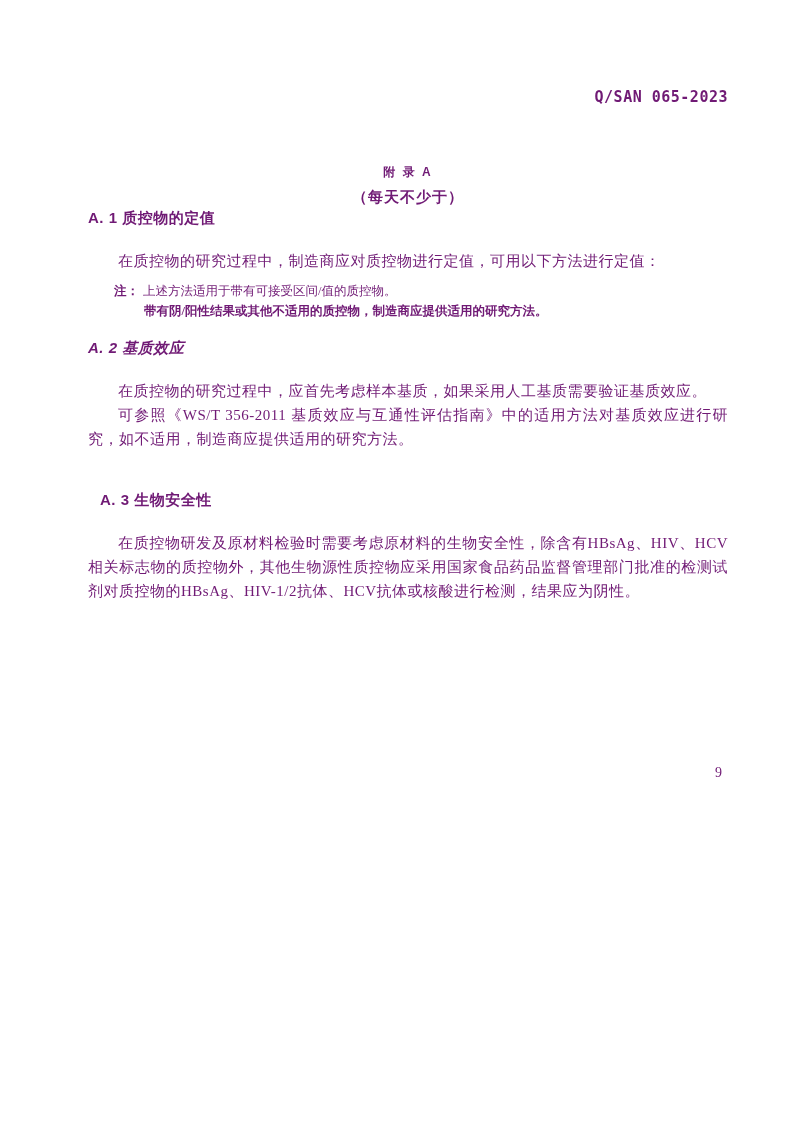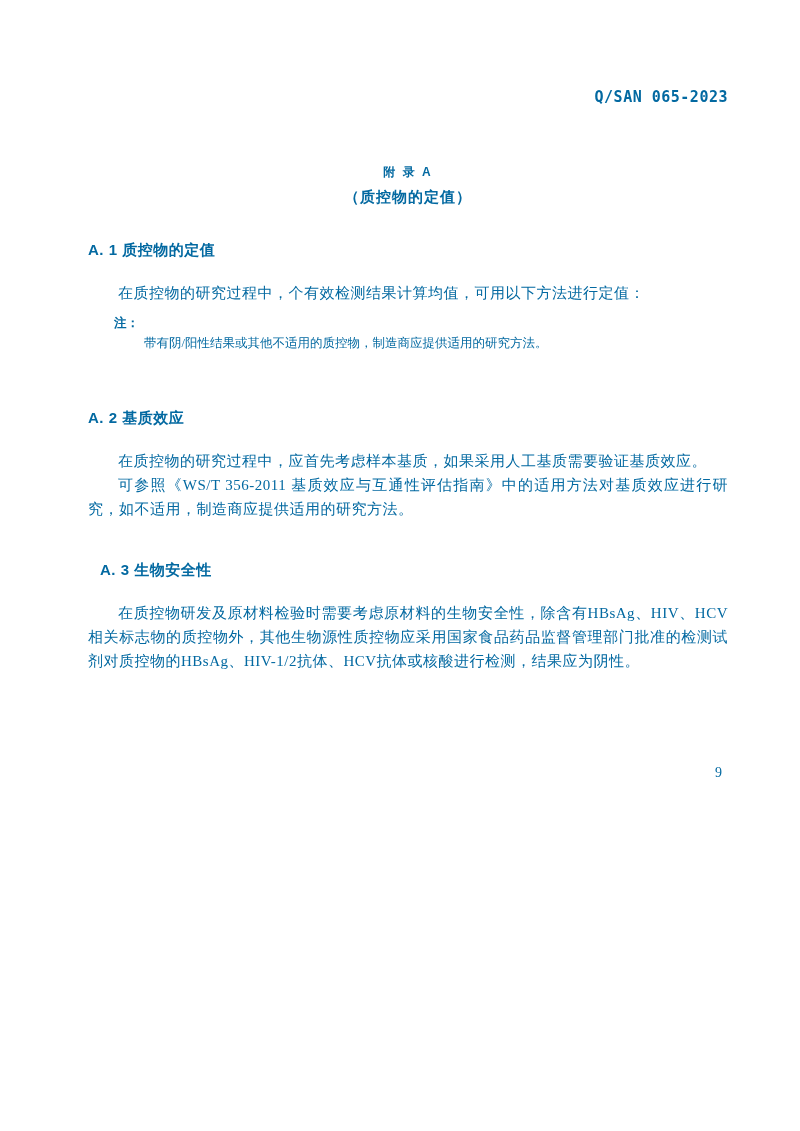--- a/index.html
+++ b/index.html
@@ -8,21 +8,21 @@
     background: #ffffff;
   }
   .page {
     position: relative;
     width: 800px;
     height: 793px;
     margin: 0 auto;
     background: #ffffff;
     box-sizing: border-box;
     padding: 88px 72px 0 88px;
-    color: #0369a1;
+    color: #701a75;
     font-family: "Liberation Serif", serif;
     overflow: hidden;
   }
   .doc-code {
     text-align: right;
     font-family: "DejaVu Sans Mono", monospace;
     font-size: 15px;
     font-weight: bold;
     letter-spacing: 0.5px;
     line-height: 18px;
@@ -48,22 +48,22 @@
     line-height: 24px;
     letter-spacing: 1px;
   }
   .section-heading {
     font-family: "Liberation Sans", sans-serif;
     font-weight: bold;
     font-size: 15px;
     line-height: 18px;
     letter-spacing: 0.5px;
   }
-  .sh-a1 { margin-top: 32px; }
-  .sh-a2 { margin-top: 56px; }
+  .sh-a1 { }
+  .sh-a2 { margin-top: 18px; font-style: italic; }
   .sh-a3 { margin-top: 40px; margin-left: 12px; }
   .para {
     margin: 0;
     font-size: 15px;
     line-height: 24px;
     text-align: justify;
     text-indent: 2em;
     letter-spacing: 0.5px;
   }
   .para-first { margin-top: 22px; }
@@ -85,49 +85,51 @@
     align-items: baseline;
   }
   .note-label {
     font-family: "Liberation Sans", sans-serif;
     font-weight: bold;
     white-space: nowrap;
     margin-right: 4px;
   }
   .note-line2 {
     padding-left: 30px;
+    font-weight: bold;
   }
   .page-number {
     position: absolute;
     right: 78px;
     bottom: 12px;
     font-size: 14px;
     font-family: "Liberation Serif", serif;
   }
 </style>
 </head>
 <body>
 
 <div class="page">
 
   <div class="doc-code">Q/SAN 065-2023</div>
 
   <div class="title-block">
     <div class="title-appendix">附 录 A</div>
-    <div class="title-type">（质控物的定值）</div>
+    <div class="title-type">（每天不少于）</div>
   </div>
 
   <div class="section-heading sh-a1">A. 1 质控物的定值</div>
 
-  <p class="para para-first">在质控物的研究过程中，个有效检测结果计算均值，可用以下方法进行定值：</p>
+  <p class="para para-first">在质控物的研究过程中，制造商应对质控物进行定值，可用以下方法进行定值：</p>
 
 
   <div class="note-block">
     <div class="note-line">
       <span class="note-label">注：</span>
+      <span>上述方法适用于带有可接受区间/值的质控物。</span>
     </div>
     <div class="note-line2">带有阴/阳性结果或其他不适用的质控物，制造商应提供适用的研究方法。</div>
   </div>
 
   <div class="section-heading sh-a2">A. 2 基质效应</div>
 
   <p class="para para-first">在质控物的研究过程中，应首先考虑样本基质，如果采用人工基质需要验证基质效应。</p>
 
   <p class="para">可参照《WS/T 356-2011 基质效应与互通性评估指南》中的适用方法对基质效应进行研究，如不适用，制造商应提供适用的研究方法。</p>
 

